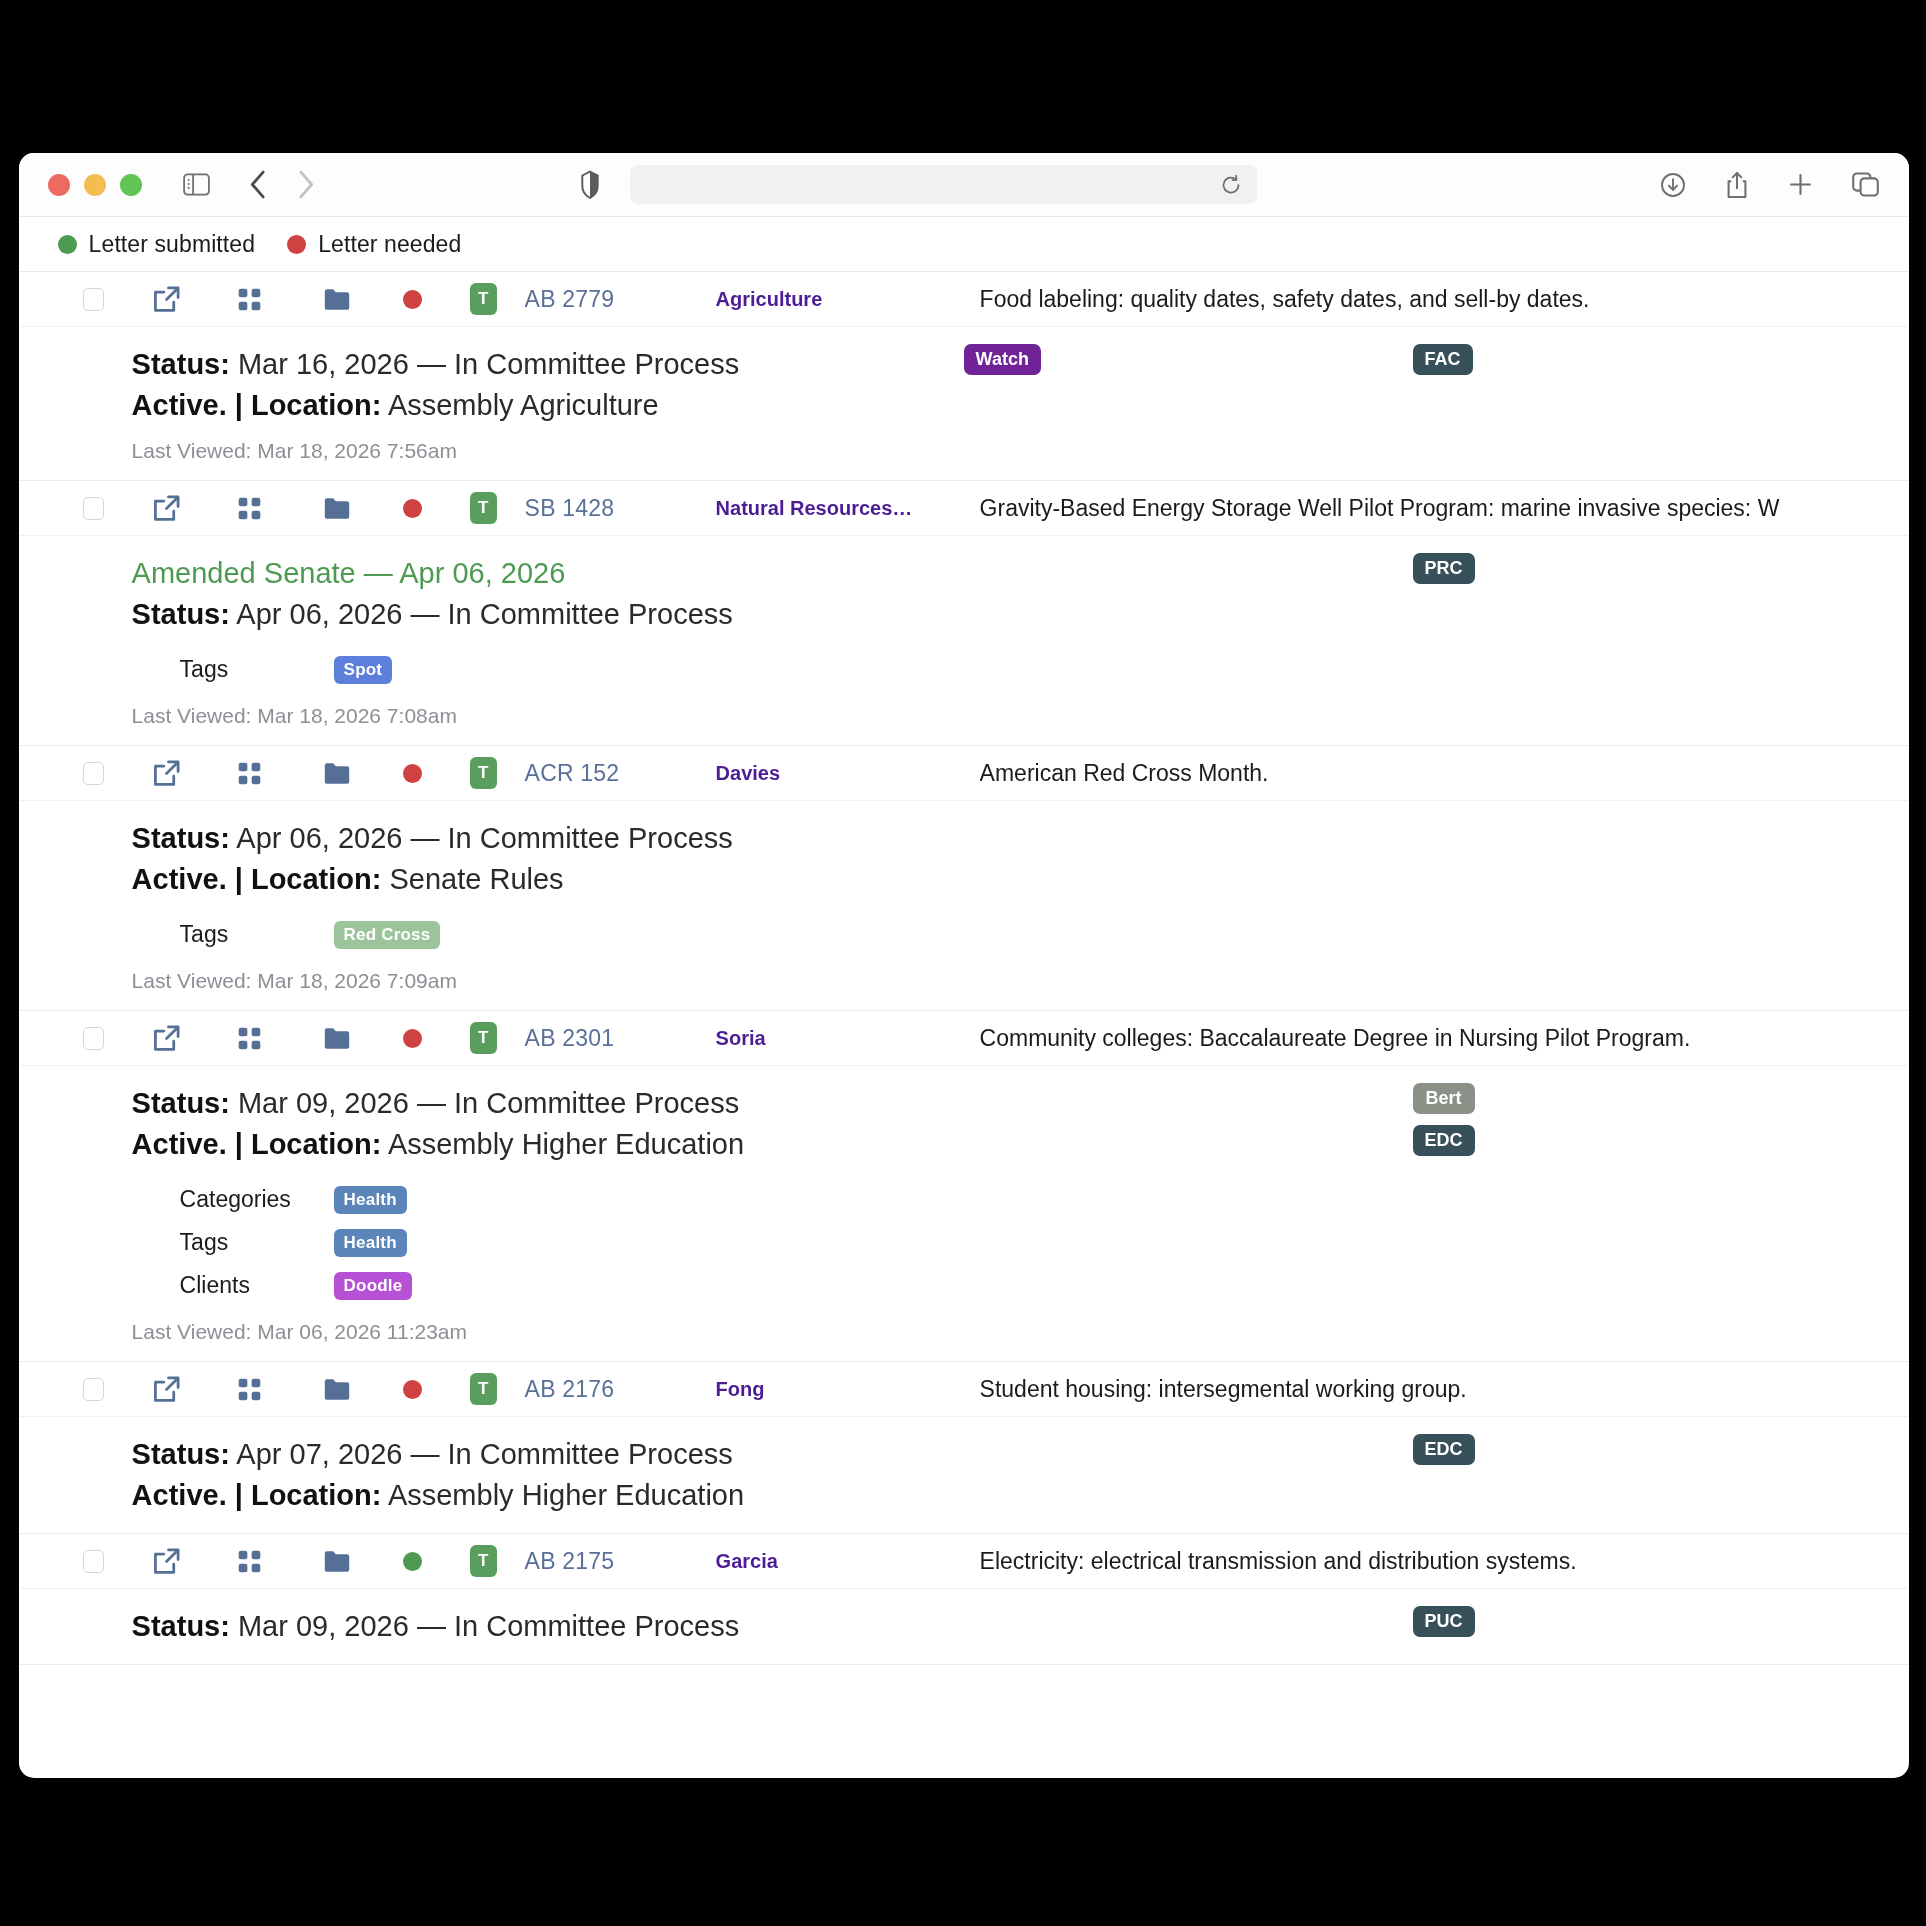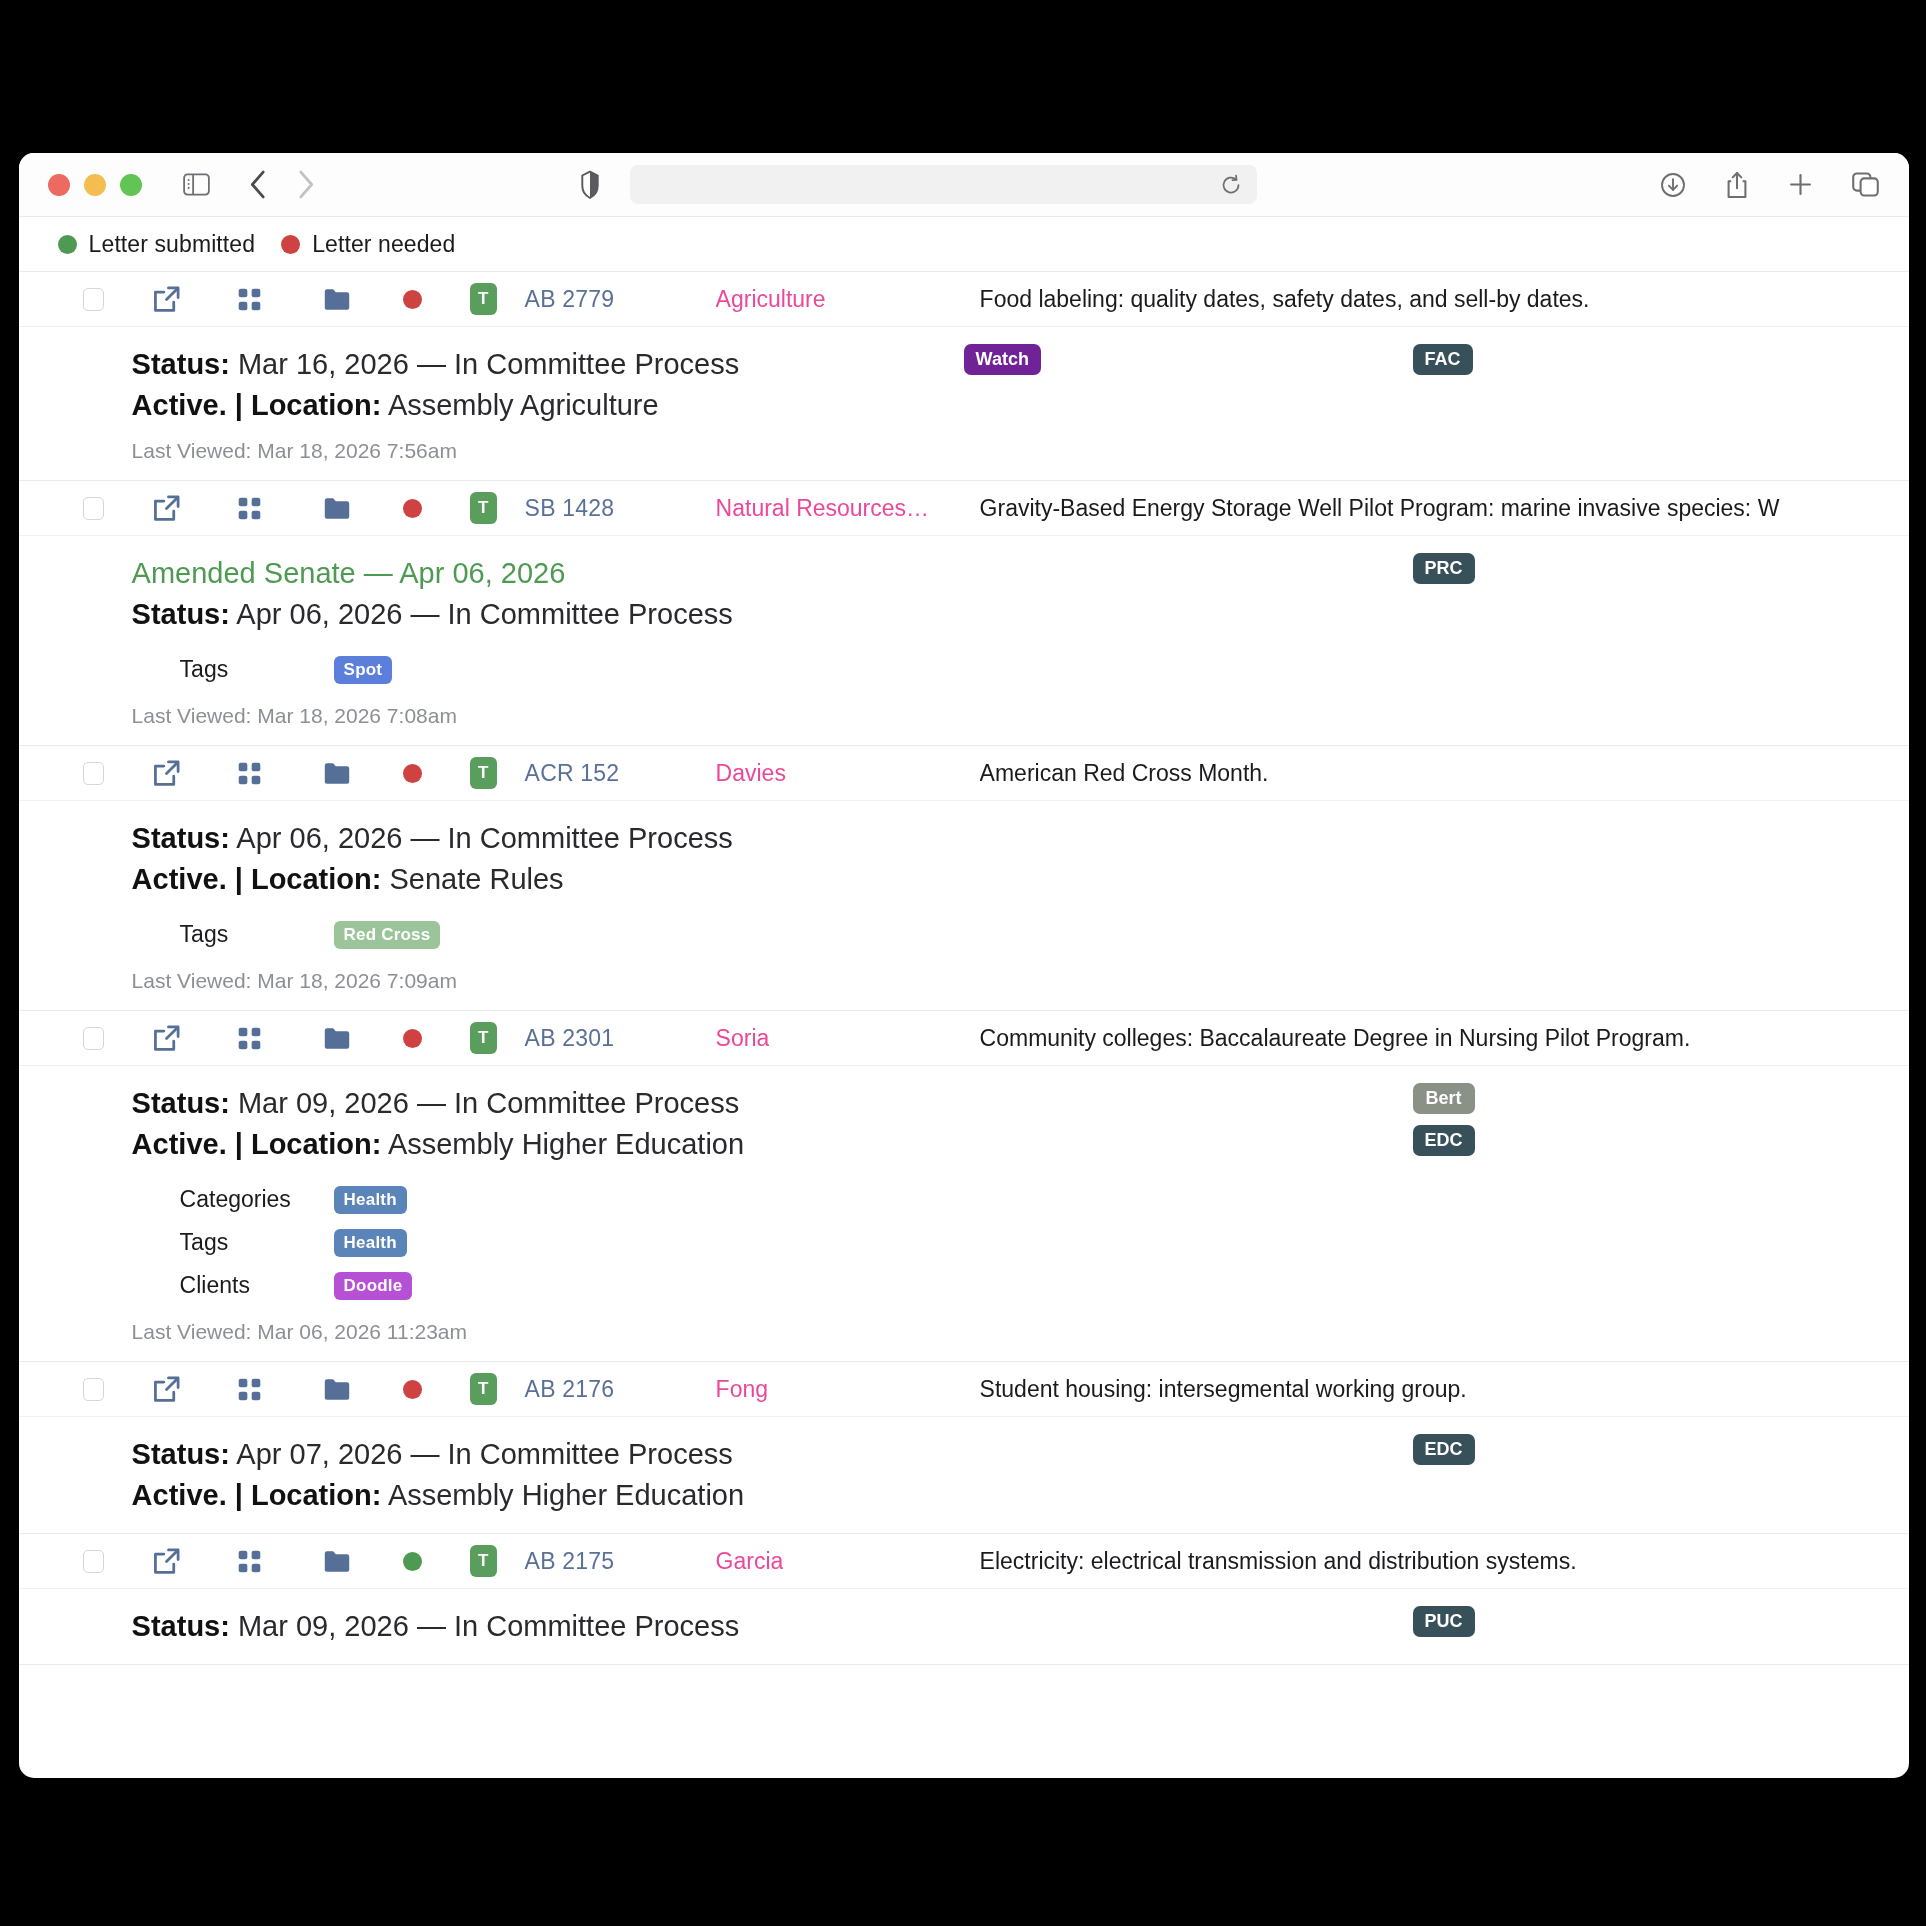--- a/index.html
+++ b/index.html
@@ -58,21 +58,21 @@
   #tb-right {
     position: absolute; right: 30px;
     display: flex; align-items: center; gap: 39px;
   }
 
   
   #legend {
     height: 55px;
     display: flex; align-items: center;
     padding-left: 39px;
-    gap: 15px;
+    gap: 21px;
     background: #fff;
     border-bottom: 0.5px solid #e8eaee;
   }
   .legend-item { display: flex; align-items: center; gap: 12px; }
   .legend-dot { width: 19px; height: 19px; border-radius: 50%; }
   .legend-label { font-size: 23px; color: #1b1b1f; letter-spacing: 0.1px; }
 
   
   #list { background: #fff; }
 
@@ -111,23 +111,23 @@
     display: flex; align-items: center; justify-content: center;
     font-size: 17px; font-weight: 700;
   }
 
   .col-billno {
     position: absolute; left: 506px;
     font-size: 23px; color: #5a7099; letter-spacing: 0.2px;
   }
   .col-author {
     position: absolute; left: 697px;
-    font-size: 23px; color: #ec4899;
+    font-size: 20px; color: #4c1d95;
     max-width: 256px; white-space: nowrap;
-    overflow: hidden; text-overflow: ellipsis;
+    overflow: hidden; text-overflow: ellipsis; font-weight: bold;
   }
   .col-title {
     position: absolute; left: 961px; right: 0;
     font-size: 23px; color: #1b1b1f;
     white-space: nowrap; overflow: hidden;
   }
 
   .bill-body {
     position: relative;
     padding: 17px 0 17px 0;

